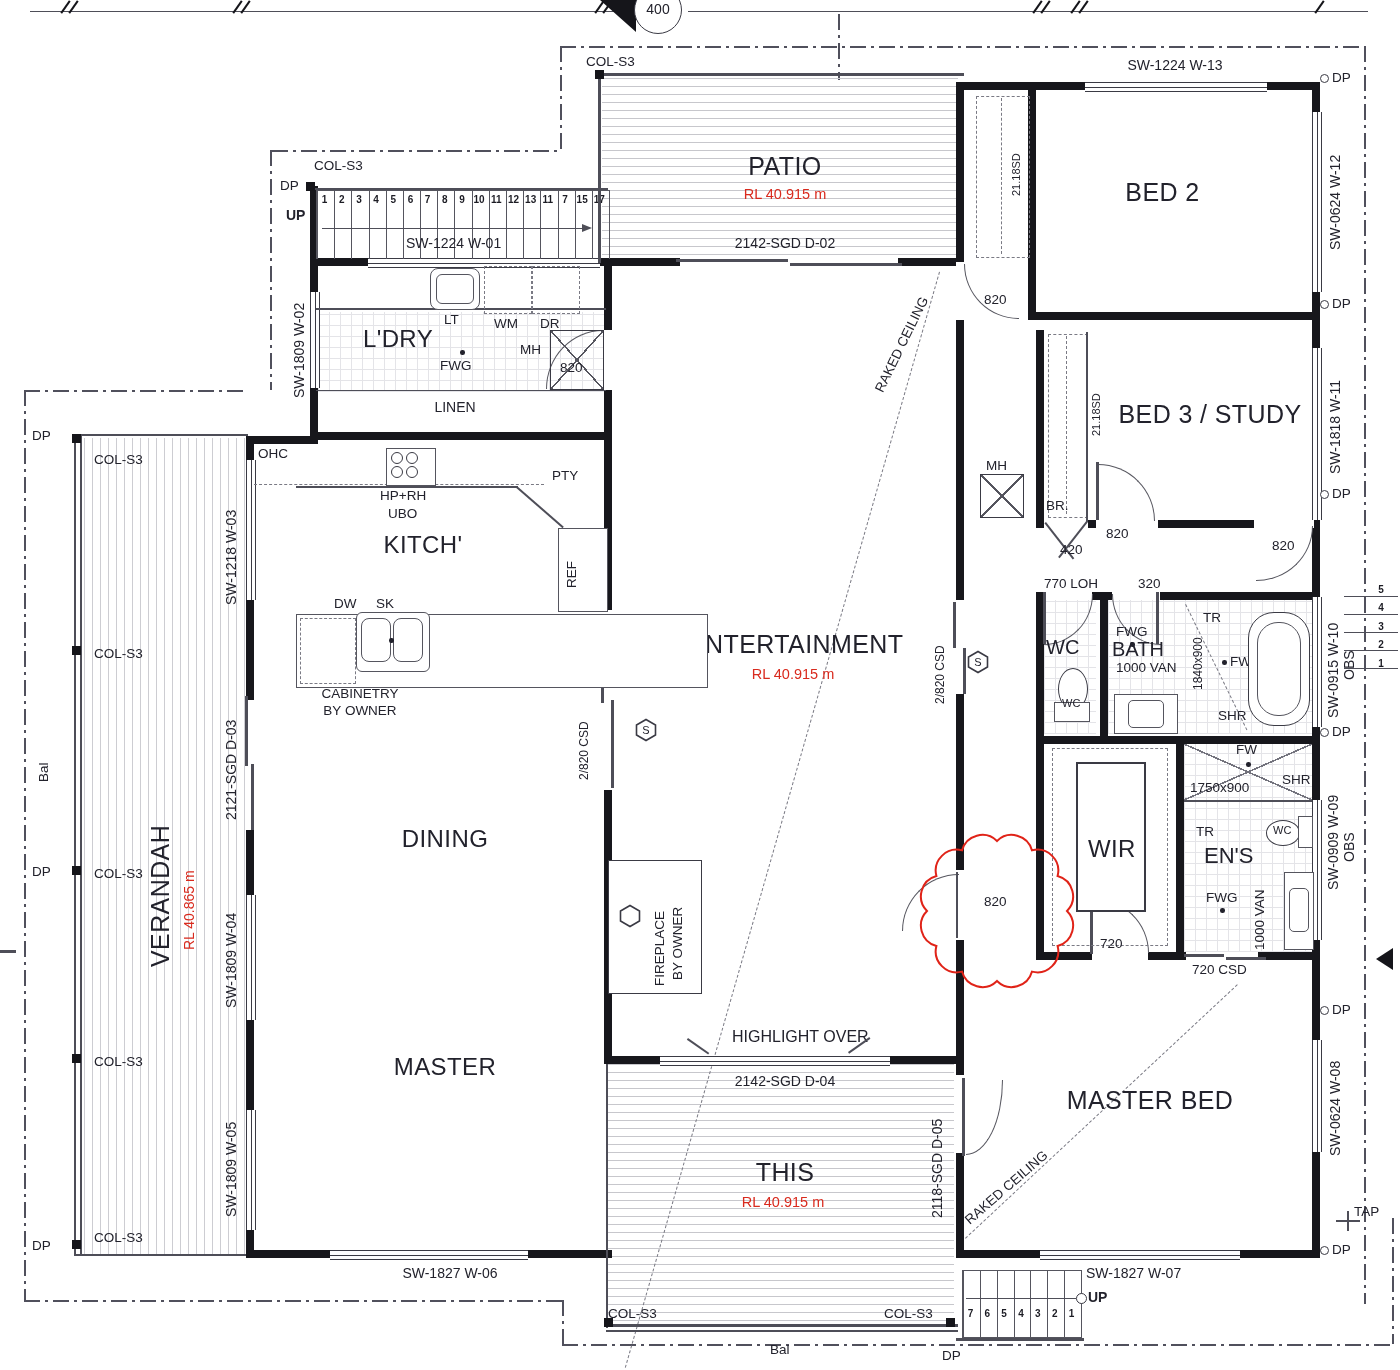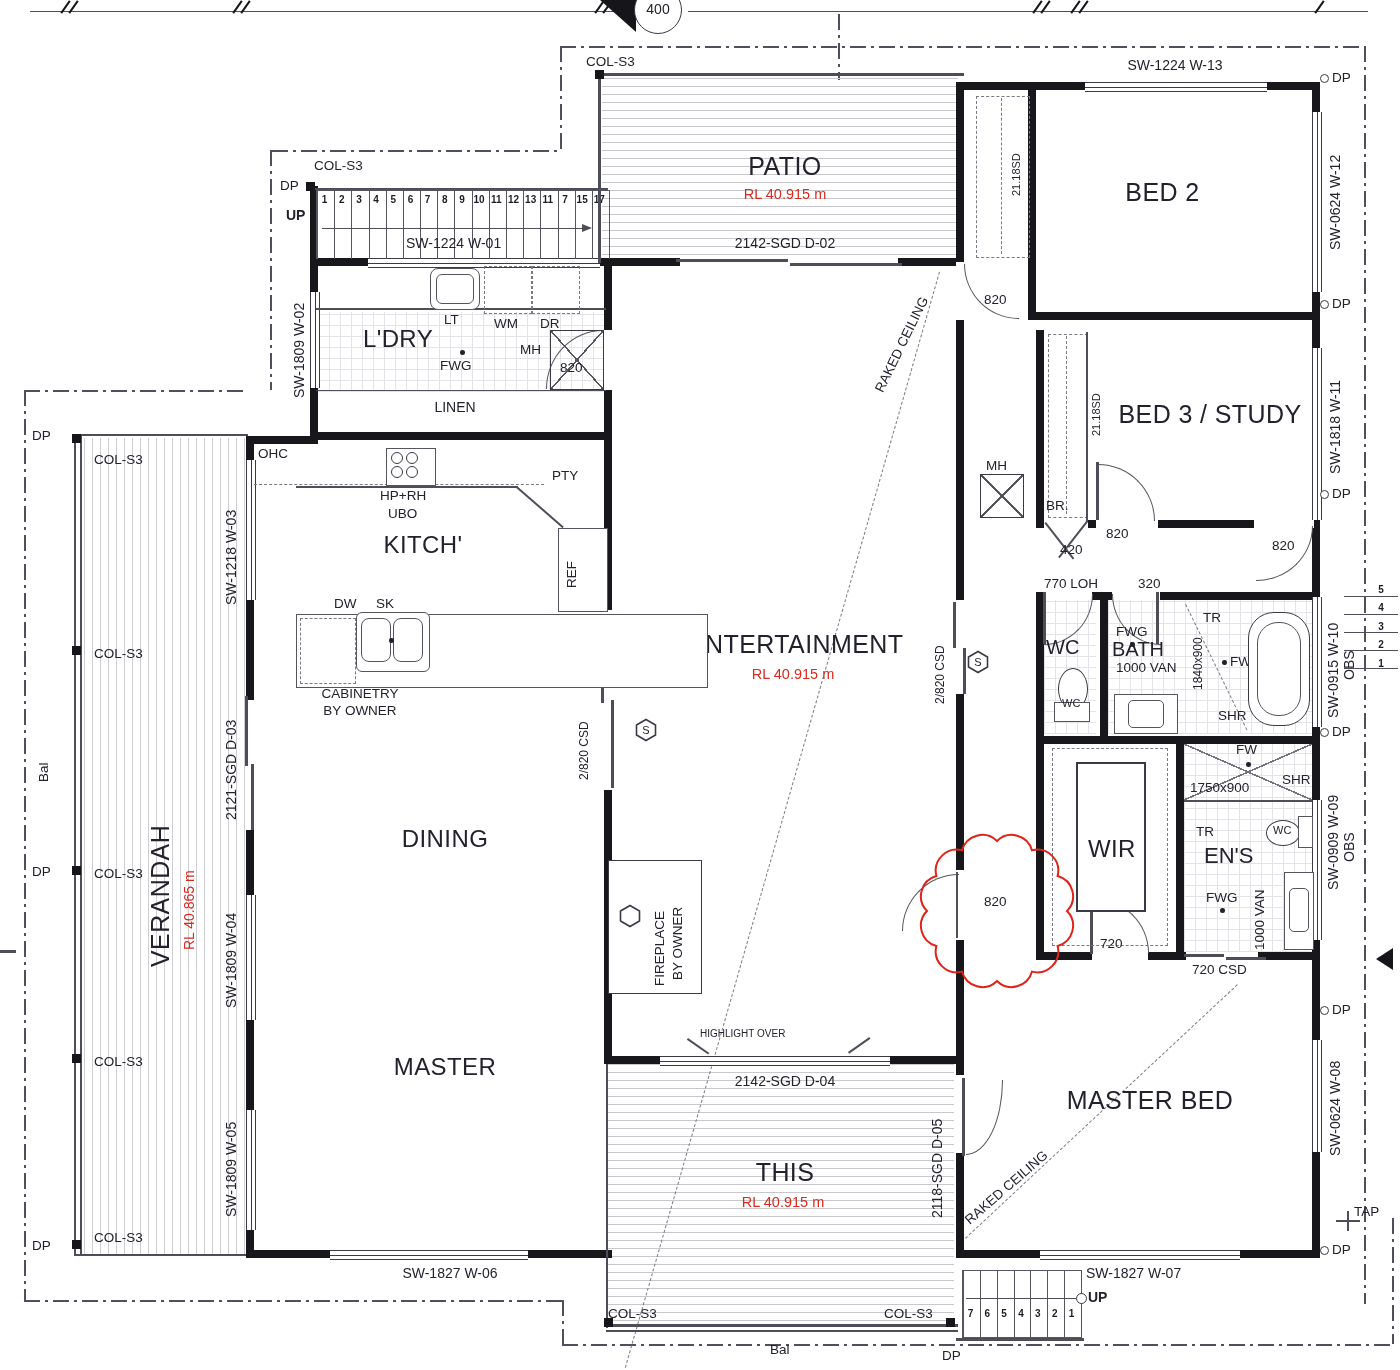--- a/index.html
+++ b/index.html
@@ -377,21 +377,21 @@
   <div class="lb" style="left:560px;top:360px">820</div>
   <div class="t" style="left:316px;top:390px;width:290px;height:1.2px"></div>
   <div class="lb med ctr" style="left:400px;top:400px;width:110px">LINEN</div>
 
   <div class="lb huge ctr" style="left:370px;top:826px;width:150px;font-size:24px">DINING</div>
   <div class="lb huge ctr" style="left:370px;top:1054px;width:150px;font-size:24px">MASTER</div>
 
   <div class="t" style="left:606px;top:1064px;width:2px;height:264px"></div>
   <div class="t" style="left:606px;top:1324px;width:352px;height:2.5px"></div>
   <div class="t" style="left:606px;top:1330px;width:352px;height:1.5px"></div>
-  <div class="lb" style="left:700px;top:1028px;font-size:10px">HIGHLIGHT OVER</div>
+  <div class="lb" style="left:732px;top:1028px;font-size:16px">HIGHLIGHT OVER</div>
   <div class="t rot" style="left:688px;top:1038px;width:26px;height:1.5px;transform:rotate(35deg)"></div>
   <div class="t rot" style="left:848px;top:1052px;width:26px;height:1.5px;transform:rotate(-35deg)"></div>
   <div class="lb med ctr" style="left:700px;top:1074px;width:170px">2142-SGD  D-04</div>
   <div class="lb huge ctr" style="left:730px;top:1158px;width:110px">THIS</div>
   <div class="lb red ctr" style="left:718px;top:1194px;width:130px;font-size:14.5px">RL 40.915 m</div>
   <div class="lb" style="left:608px;top:1306px">COL-S3</div>
   <div class="lb" style="left:884px;top:1306px">COL-S3</div>
   <div class="sq" style="left:604px;top:1318px"></div>
   <div class="sq" style="left:946px;top:1318px"></div>
   <div class="lb" style="left:770px;top:1342px">Bal</div>

